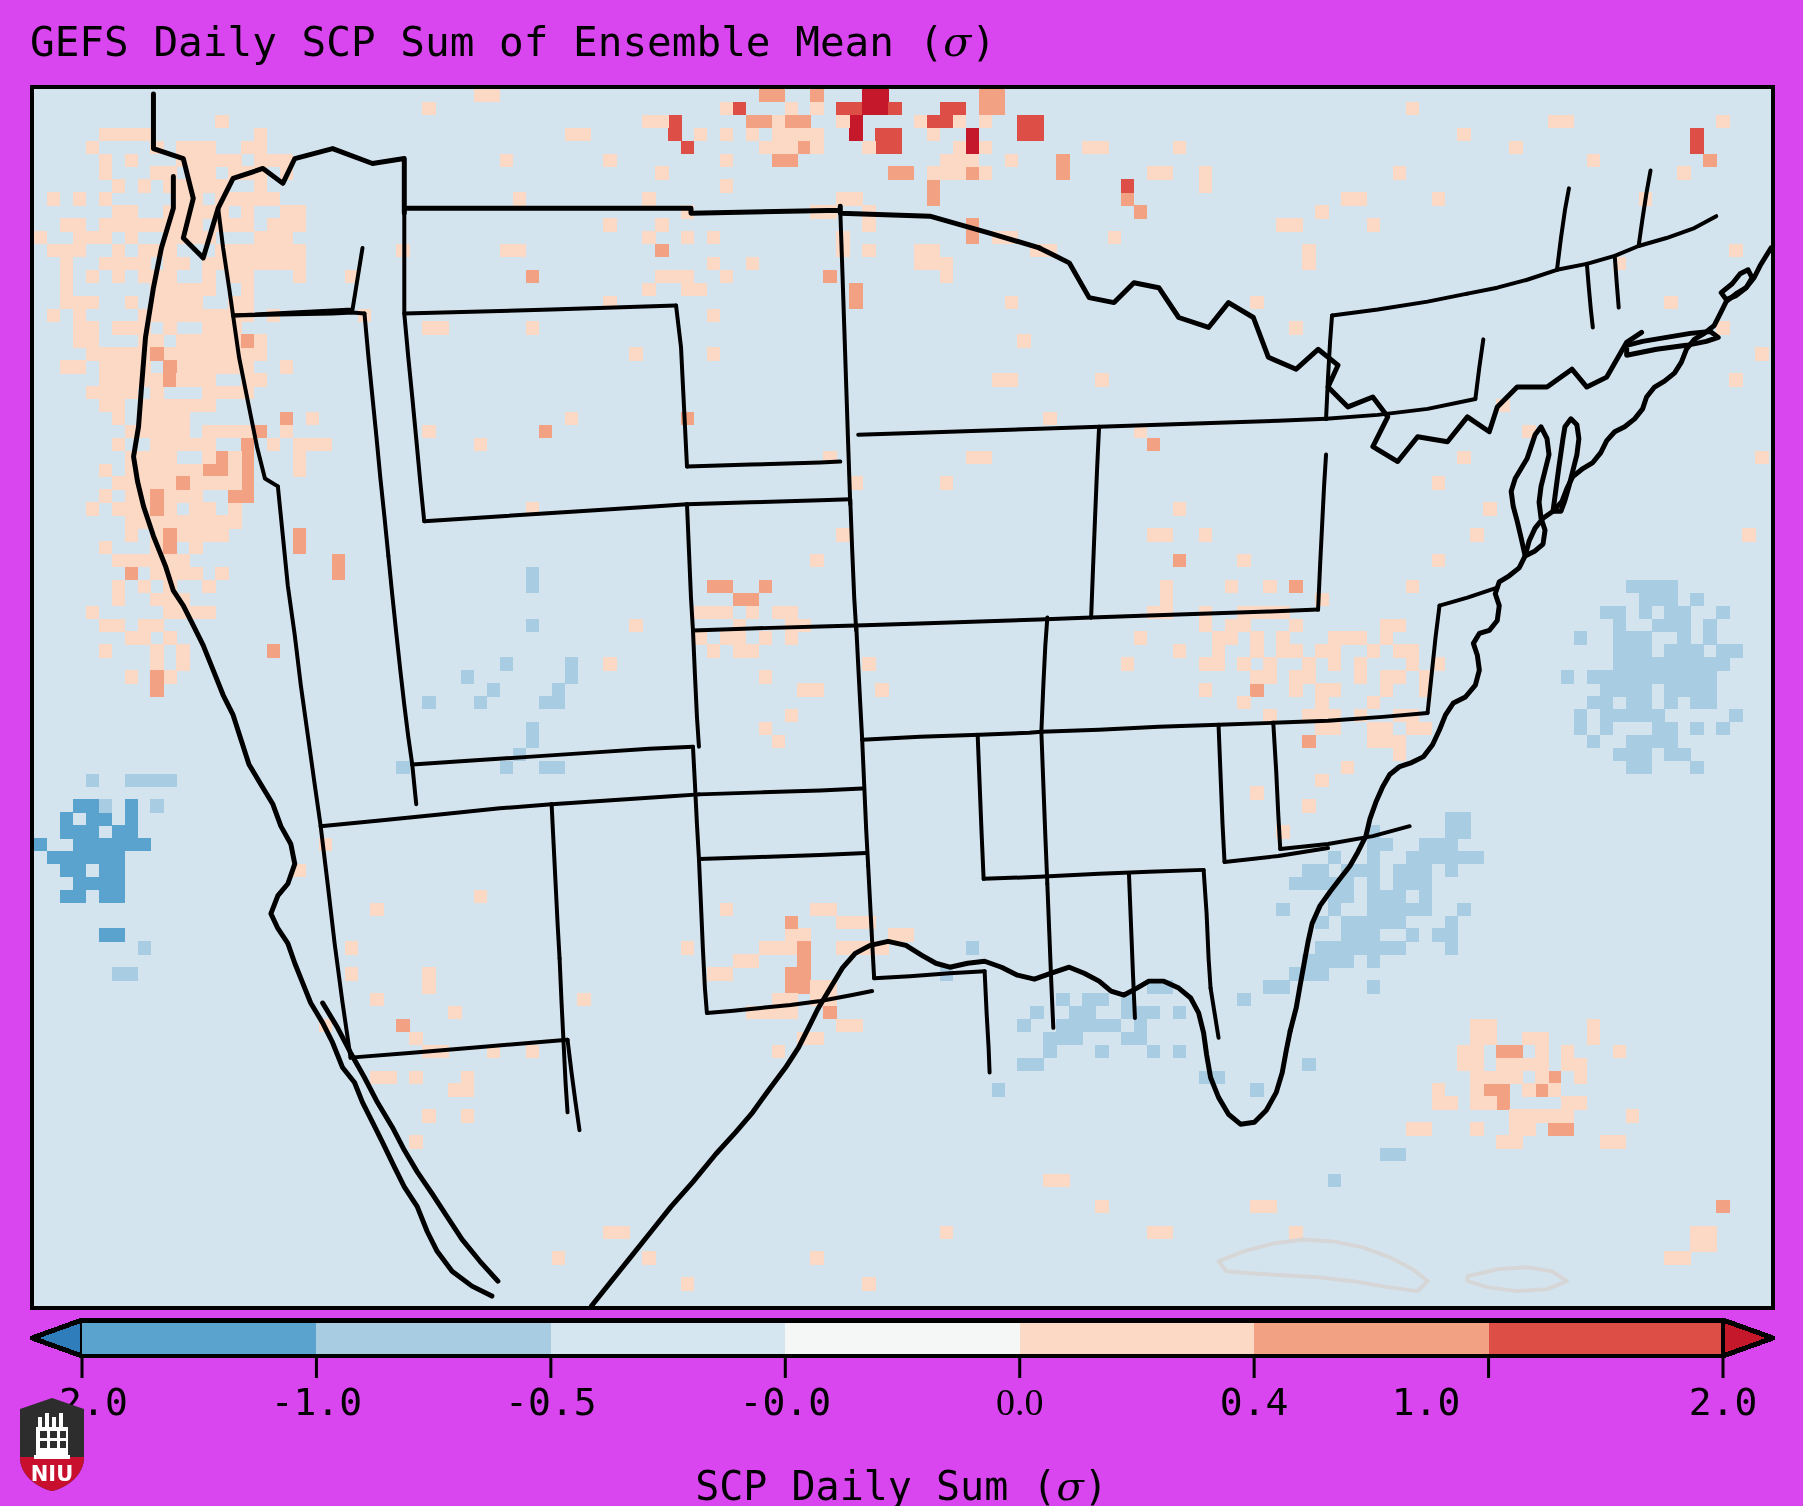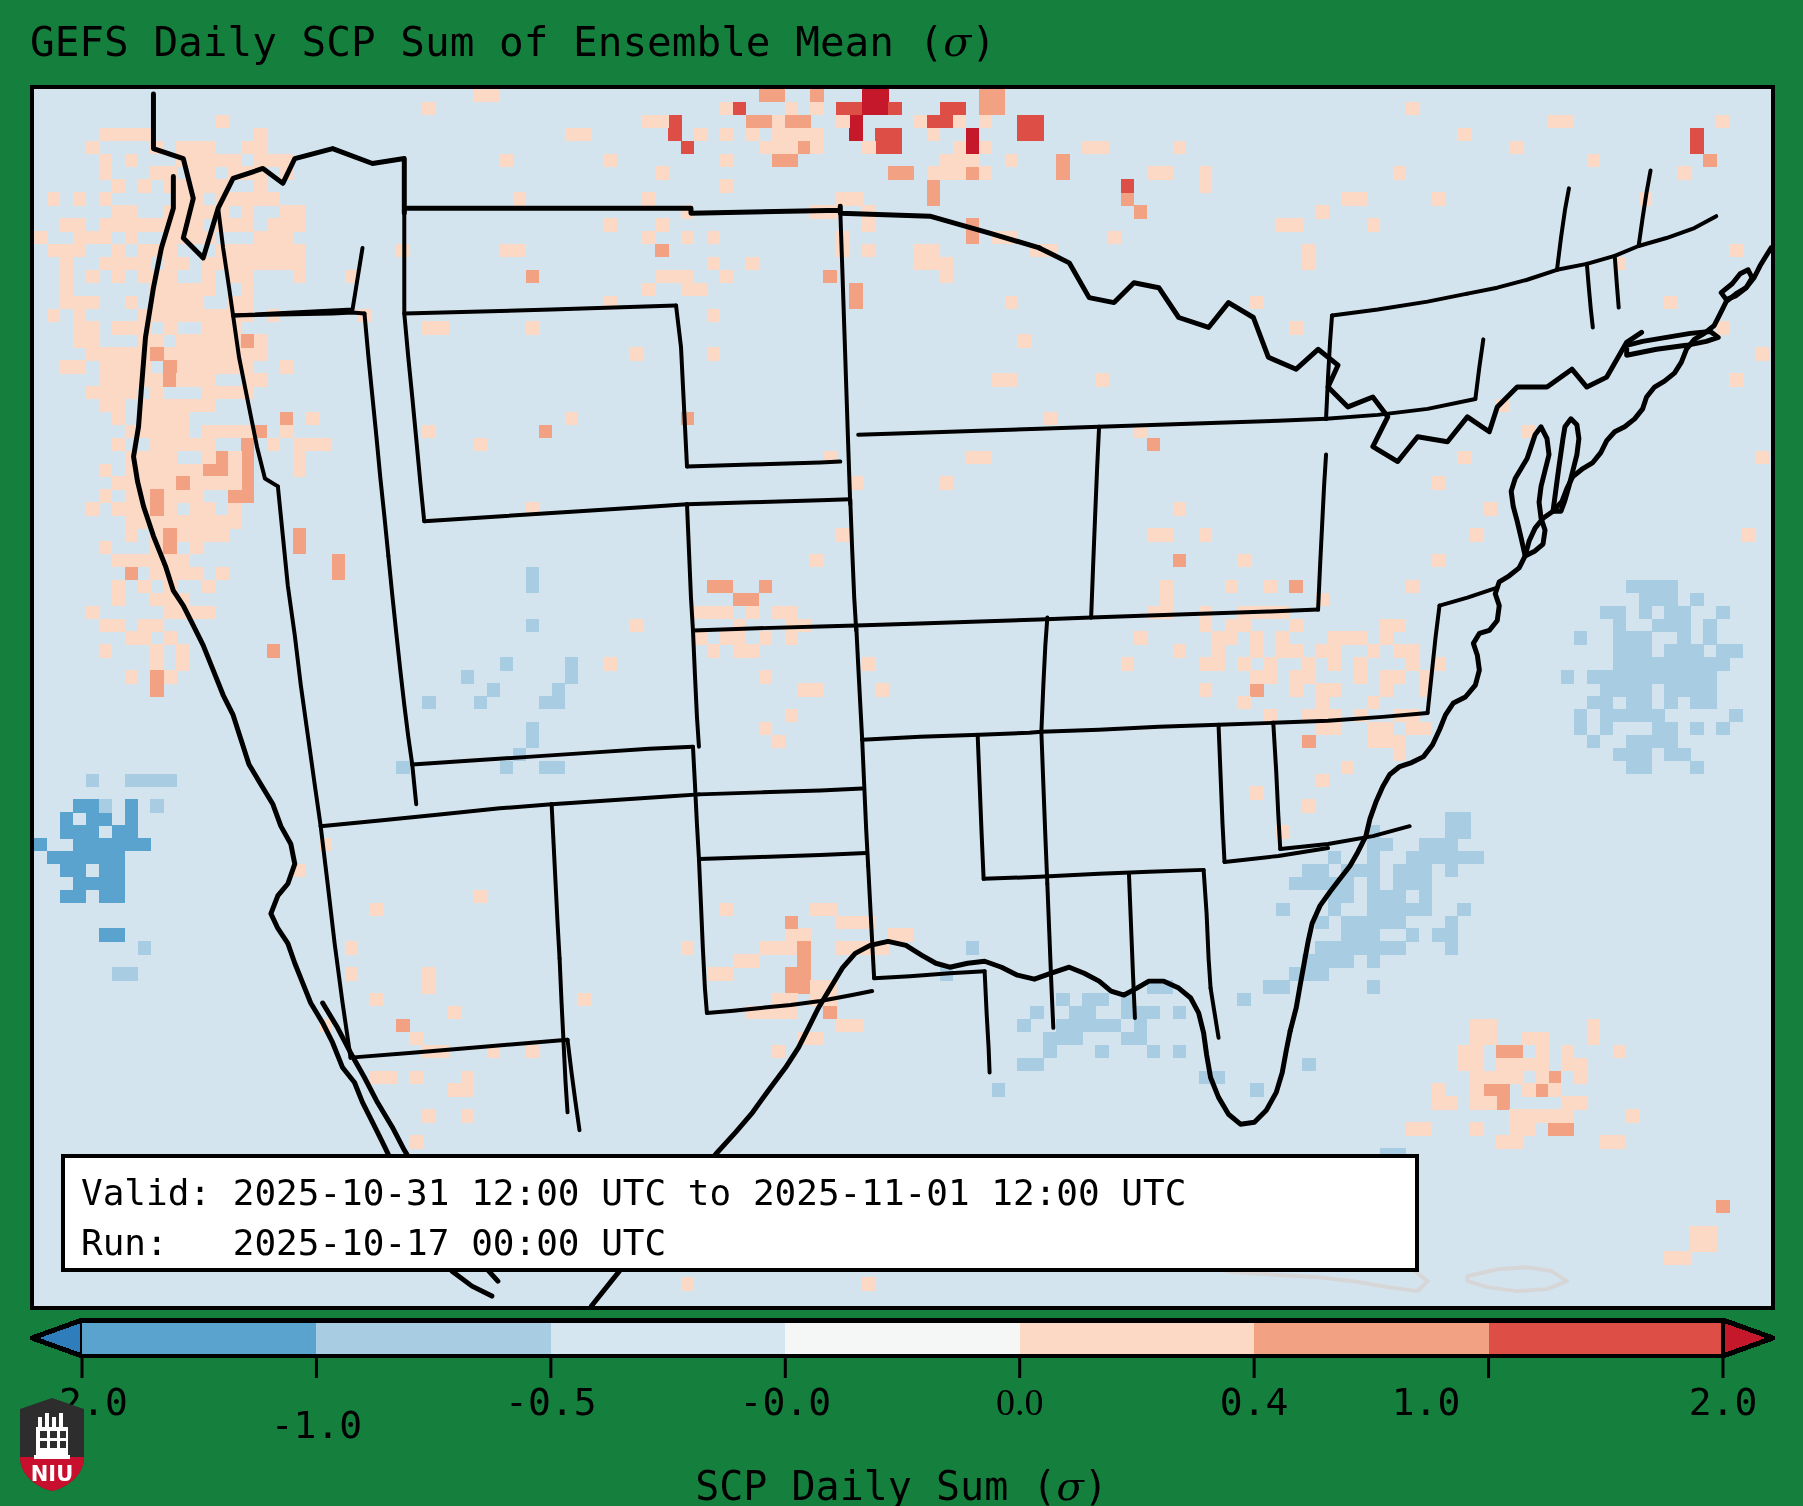--- a/index.html
+++ b/index.html
@@ -1,19 +1,19 @@
 <!DOCTYPE html>
 <html><head>
 <meta charset="utf-8">
 <style>
   html,body{margin:0;padding:0;background:#ffffff;}
   body{width:1803px;height:1506px;position:relative;overflow:hidden;
        font-family:"DejaVu Sans Mono","Liberation Mono",monospace;}
 
-  #fig{position:absolute;left:0;top:0;width:1803px;height:1506px;background:#15803d;}
+  #fig{position:absolute;left:0;top:0;width:1803px;height:1506px;background:#d946ef;}
 
   
   #title{position:absolute;left:30px;top:18px;font-size:41px;color:#000;
          letter-spacing:0px;white-space:nowrap;font-family:"DejaVu Sans Mono","Liberation Mono",monospace;}
   #title .sig{font-family:"DejaVu Serif","Liberation Serif",serif;font-style:italic;}
 
   
   #map-axes{position:absolute;left:30px;top:85px;width:1745px;height:1225px;
             border:4px solid #000;box-sizing:border-box;overflow:hidden;background:#d4e4ef;}
   #map-svg{position:absolute;left:0;top:0;width:100%;height:100%;display:block;}
@@ -1309,24 +1309,20 @@
             <path d="M1560,176 L1562,200 L1564,222 L1566,240"></path>
             <path d="M1588,168 L1590,195 L1592,220"></path>
             <path d="M1612,158 L1640,150 L1668,140 L1690,128"></path>
 
             <path d="M1182,905 L1186,930 L1190,955"></path>
           </g>
         </g>
       </g>
     </svg>
 
-    <div id="infobox" style="left:27px;top:1065px;">
-      <div>Valid: 2025-10-31 12:00 UTC to 2025-11-01 12:00 UTC</div>
-      <div>Run:   2025-10-17 00:00 UTC</div>
-    </div>
   </div>
 
   <div id="cbar-wrap">
     <svg id="cbar" viewBox="0 0 1745 40" preserveAspectRatio="none">
       <g id="cb-bands" shape-rendering="crispEdges">
           <path d="M52,2 L52,38 L2,20 Z" fill="#2f7ebb" stroke="#000" stroke-width="4"></path>
           <rect x="52" y="2" width="235.0285714285714" height="36" fill="#5ba3cf"></rect>
           <rect x="286.42857142857144" y="2" width="235.0285714285714" height="36" fill="#a8cde3"></rect>
           <rect x="520.8571428571429" y="2" width="235.0285714285714" height="36" fill="#d6e6f0"></rect>
           <rect x="755.2857142857142" y="2" width="235.0285714285714" height="36" fill="#f5f7f7"></rect>
@@ -1345,21 +1341,21 @@
         <line x1="520.8571428571429" x2="520.8571428571429" y1="0" y2="20"></line>
         <line x1="755.2857142857142" x2="755.2857142857142" y1="0" y2="20"></line>
         <line x1="989.7142857142857" x2="989.7142857142857" y1="0" y2="20"></line>
         <line x1="1224.142857142857" x2="1224.142857142857" y1="0" y2="20"></line>
         <line x1="1458.5714285714284" x2="1458.5714285714284" y1="0" y2="20"></line>
         <line x1="1693" x2="1693" y1="0" y2="20"></line>
       </g>
   </svg>
   <div id="cbar-labels">
       <div class="cb-lab" style="left: 82px;">-2.0</div>
-      <div class="cb-lab" style="left: 316.429px; margin-top: 23px;">-1.0</div>
+      <div class="cb-lab" style="left: 316.429px;">-1.0</div>
       <div class="cb-lab" style="left: 550.857px;">-0.5</div>
       <div class="cb-lab" style="left: 785.286px;">-0.0</div>
       <div class="cb-lab" style="left: 1019.71px; font-family: Liberation Serif, serif;">0.0</div>
       <div class="cb-lab" style="left: 1254.14px;">0.4</div>
       <div class="cb-lab" style="left: 1426px;">1.0</div>
       <div class="cb-lab" style="left: 1723px;">2.0</div>
     </div>
 
   <div id="cbar-title"><span>SCP Daily Sum (</span><span class="sig">σ</span><span>)</span></div>
 

